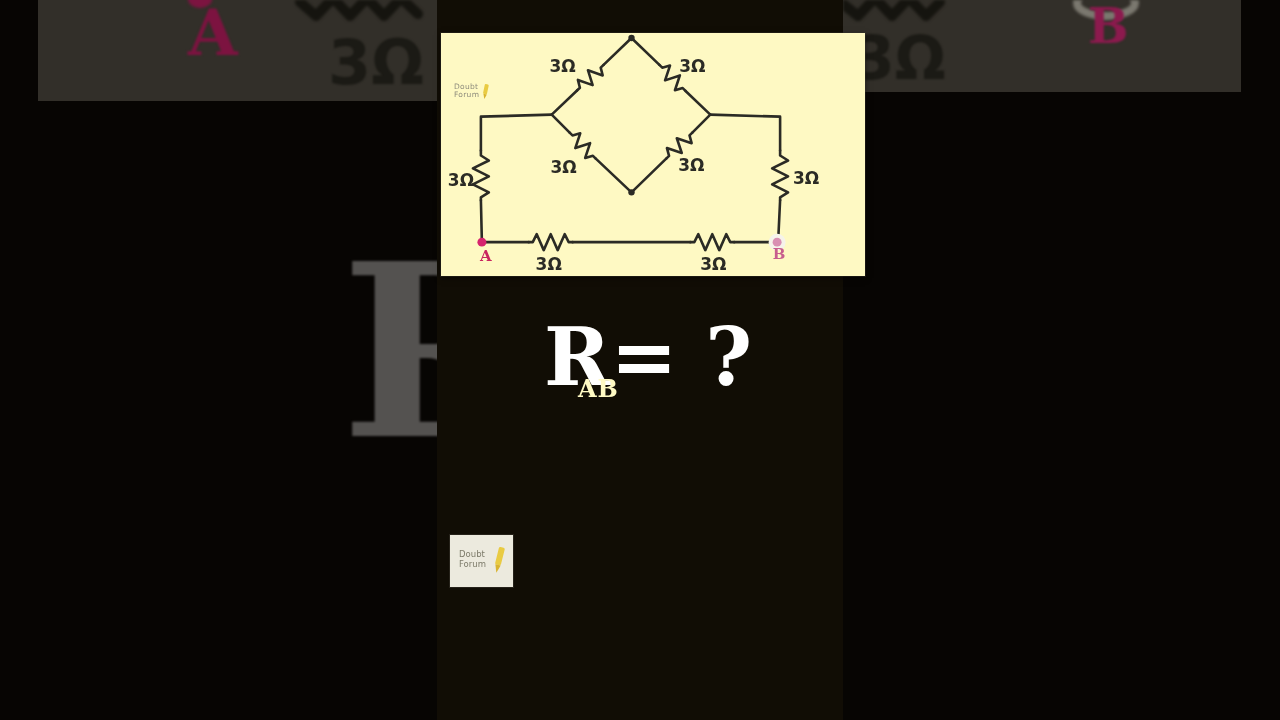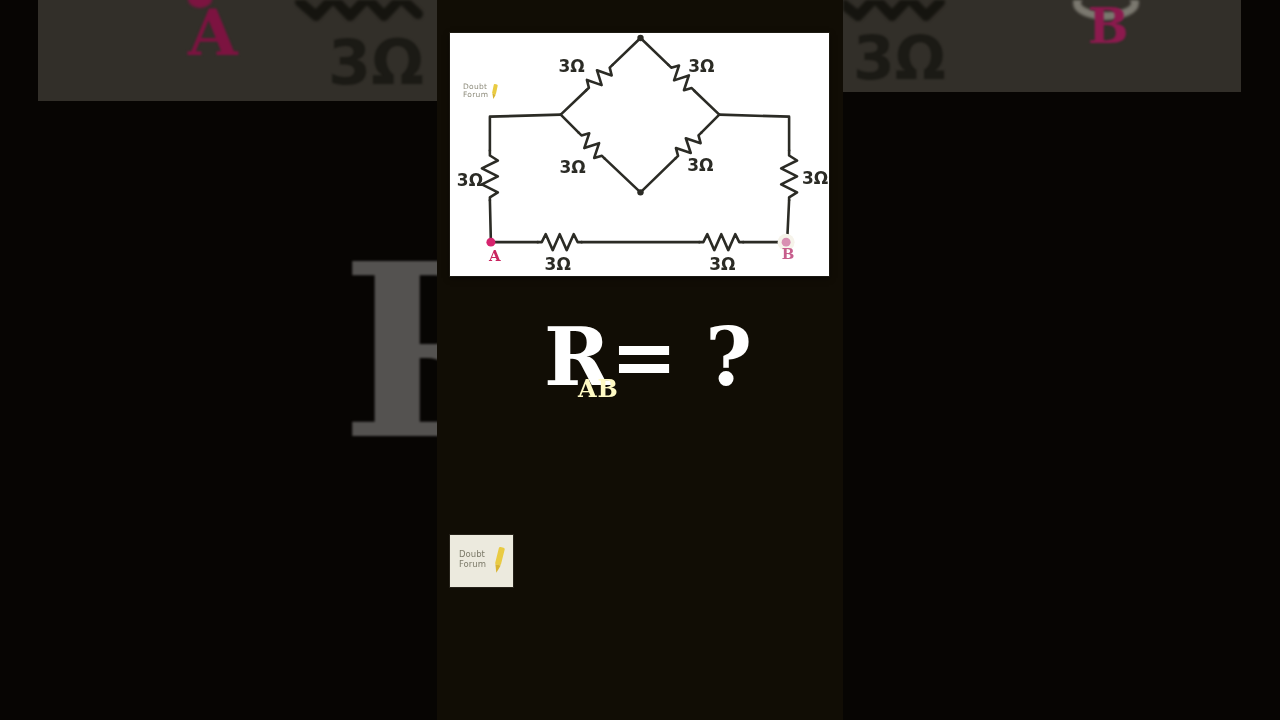--- a/index.html
+++ b/index.html
@@ -13,21 +13,21 @@
   .band-left{left:38px;width:399px;height:101px;}
   .band-right{left:0px;width:398px;height:92px;}
   .band-text{position:absolute;font-weight:bold;filter:blur(1.2px);}
   .band-ohm{font-family:"DejaVu Sans",sans-serif;color:#1b1a15;}
   .band-serif{font-family:"DejaVu Serif",serif;}
   .big-letter{position:absolute;left:341px;top:232px;font-family:"DejaVu Serif",serif;
               font-weight:bold;font-size:240px;line-height:1;color:#545250;filter:blur(1px);}
   
   .video-col{position:absolute;left:437px;top:0;width:406px;height:720px;background:#110d05;}
   
-  .card{position:absolute;left:13px;top:33px;width:379px;height:243px;background:#ffffff;
+  .card{position:absolute;left:4px;top:33px;width:424px;height:243px;background:#fef9c3;
         box-shadow:0 0 0 1px rgba(60,58,48,.35), 0 2px 6px rgba(0,0,0,.55);}
   .wm{position:absolute;left:13px;top:50px;font-size:7.5px;line-height:8px;color:#8e8c7c;
       letter-spacing:.3px;}
   .wm-pencil{position:absolute;left:40px;top:50px;}
   
   .question{position:absolute;left:107px;top:317px;font-family:"DejaVu Serif",serif;
             font-weight:bold;font-size:80px;line-height:1;color:#ffffff;white-space:nowrap;}
   .question .sub{position:absolute;left:34px;top:60px;font-size:24px;color:#fef9c3;
                  letter-spacing:1px;}
   

